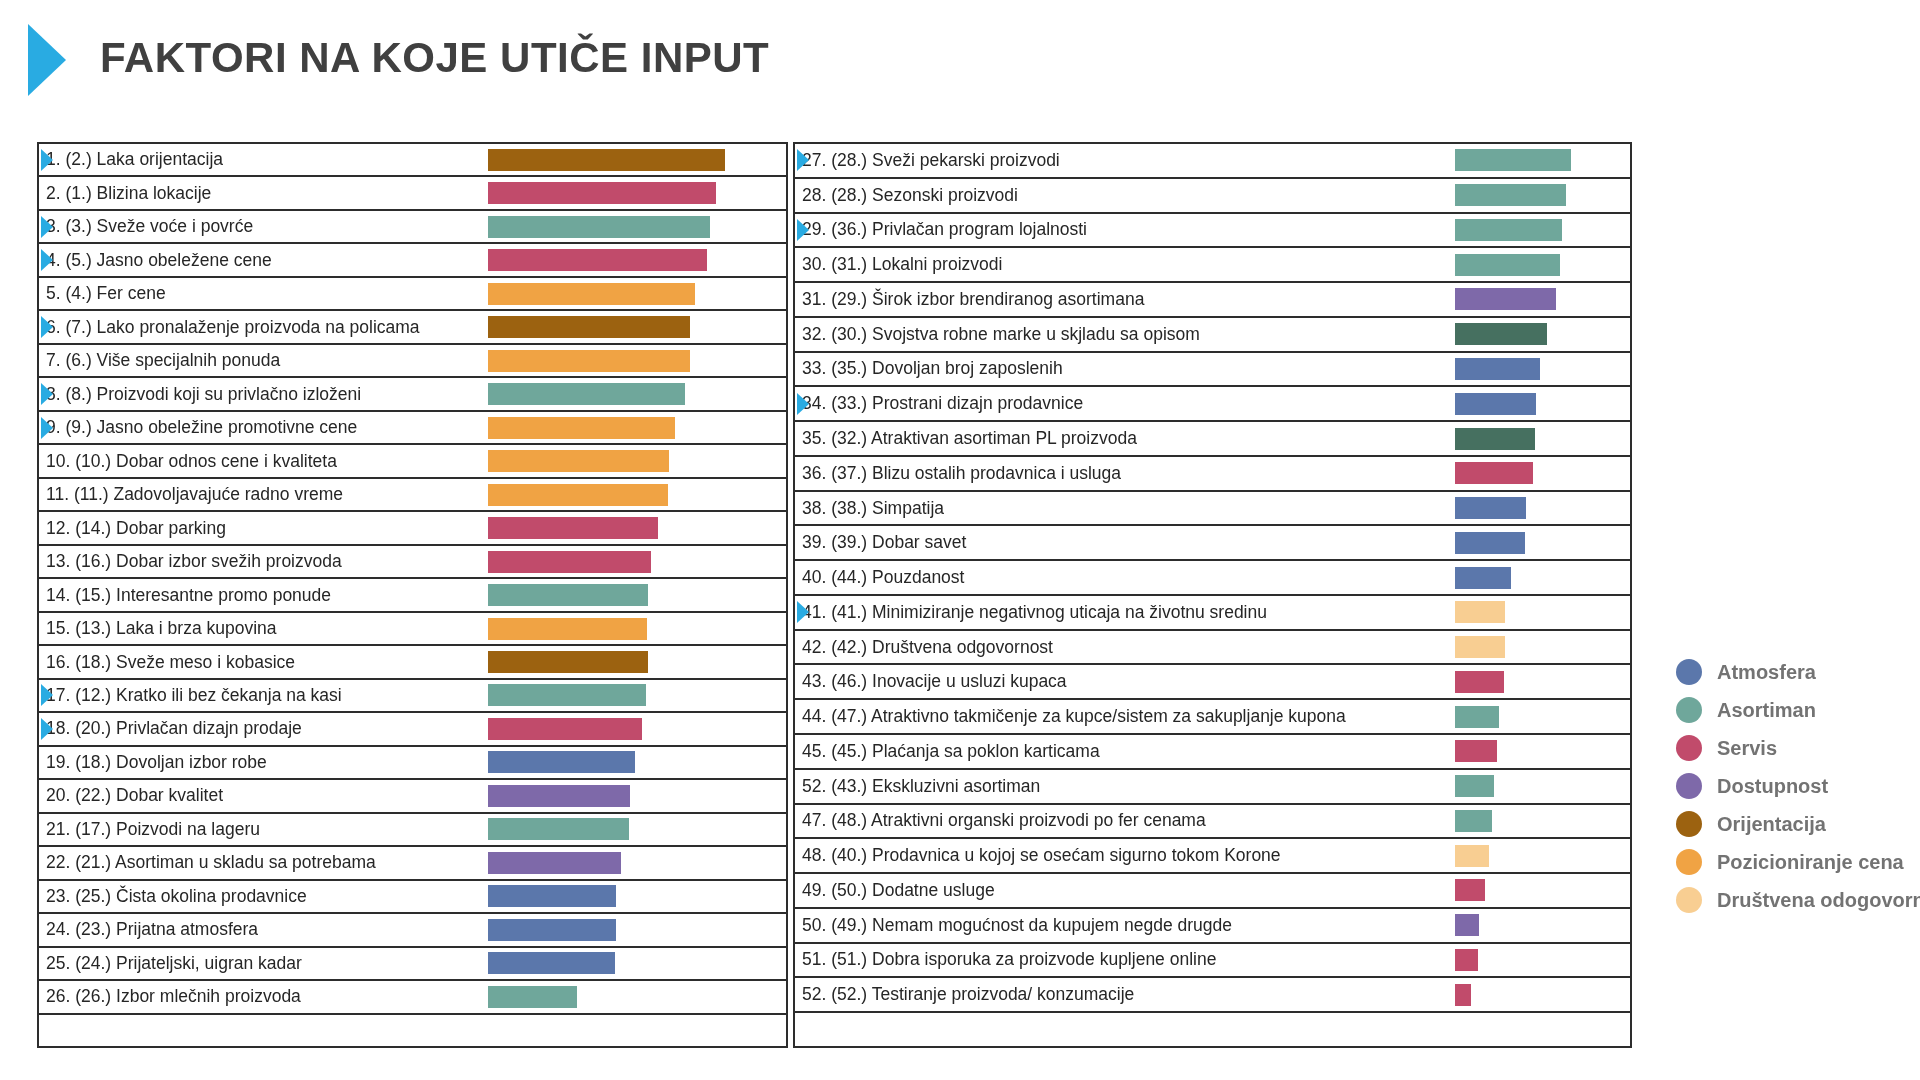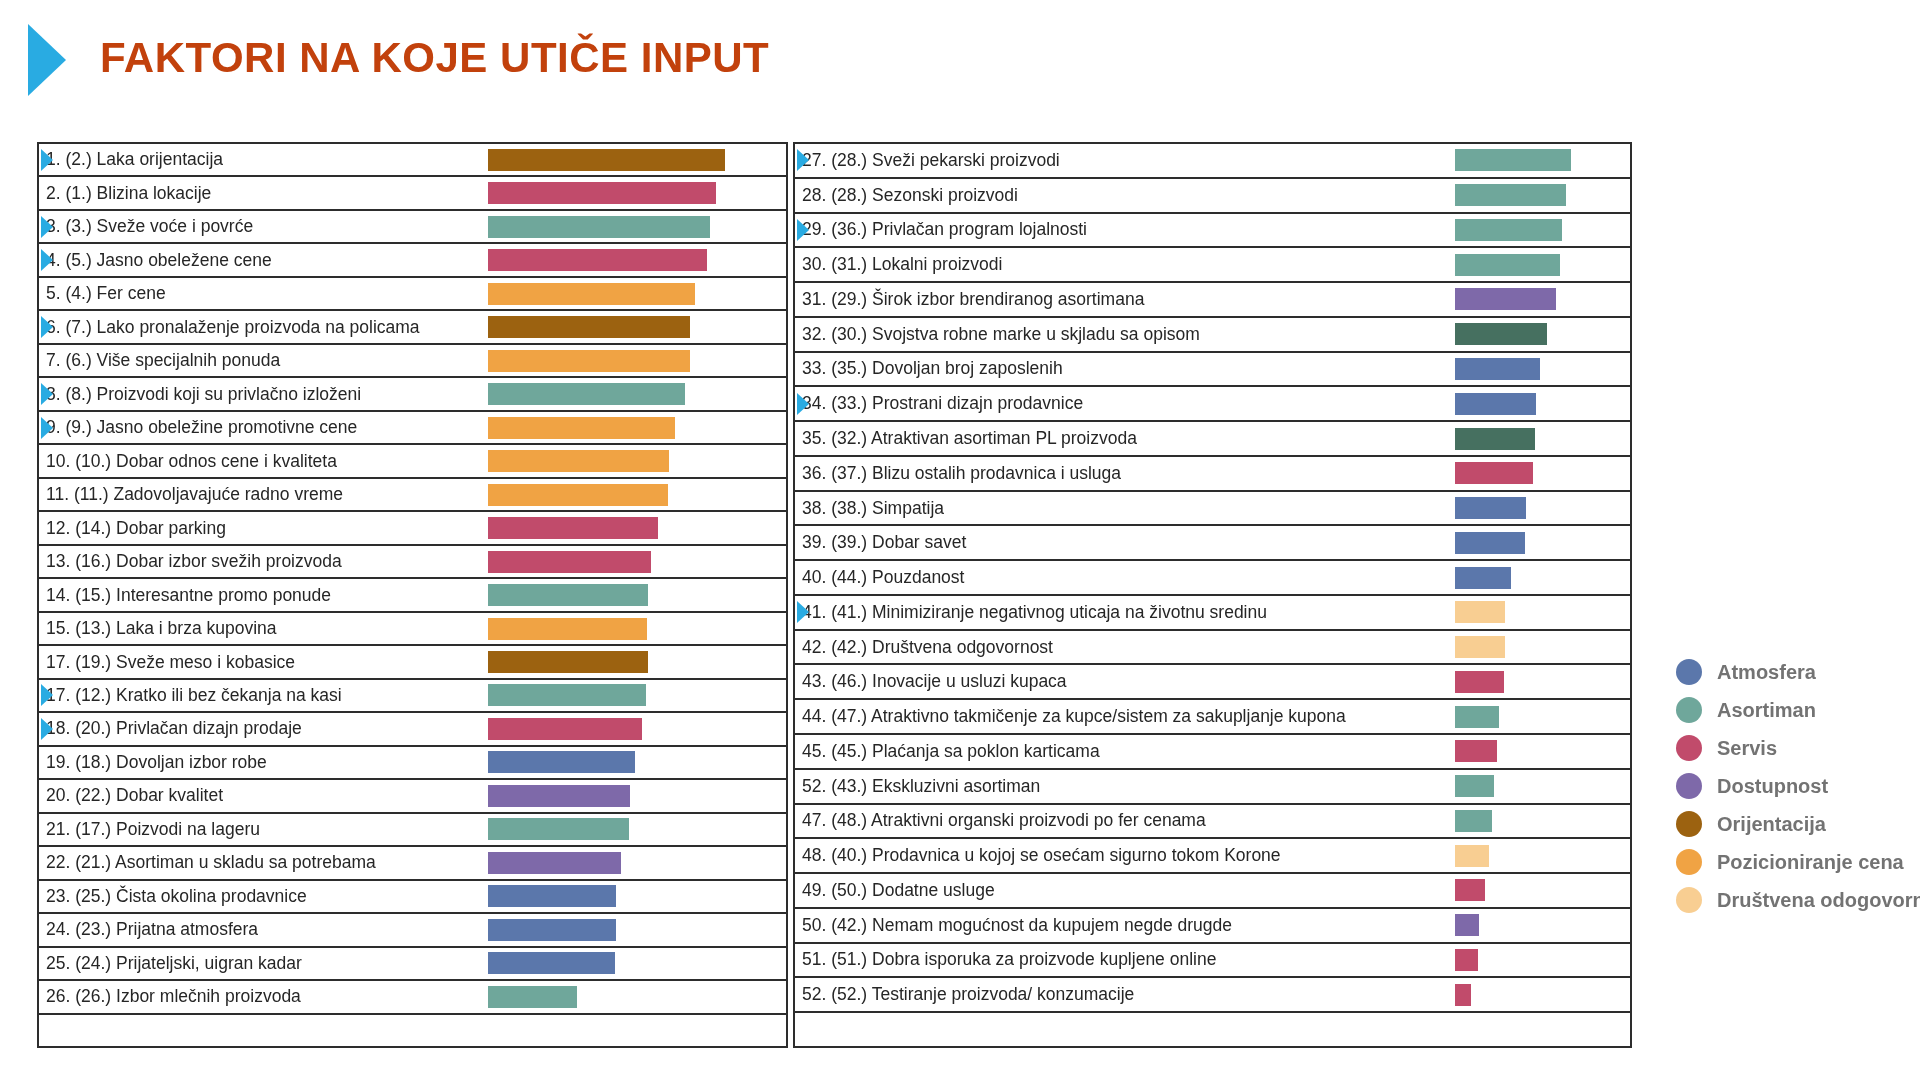--- a/index.html
+++ b/index.html
@@ -8,21 +8,21 @@
     font-family:"Liberation Sans",sans-serif;overflow:hidden;
   }
   
   .title-arrow{
     position:absolute;left:28px;top:24px;width:0;height:0;
     border-top:36px solid transparent;border-bottom:36px solid transparent;
     border-left:38px solid #29abe2;
   }
   .page-title{
     position:absolute;left:100px;top:34px;margin:0;
-    font-size:42px;font-weight:bold;color:#c2410c;letter-spacing:0.5px;
+    font-size:42px;font-weight:bold;color:#404040;letter-spacing:0.5px;
   }
   
   .ftable{
     position:absolute;top:142px;height:906px;
     border:2px solid #2d2d2d;box-sizing:border-box;
     display:flex;flex-direction:column;background:#ffffff;
   }
   .table-left{left:37px;width:751px;}
   .table-right{left:793px;width:839px;}
   .frow{
@@ -128,21 +128,21 @@
     <span class="row-label">14. (15.) Interesantne promo ponude</span>
     <span class="row-bar" style="width: 160px; background: rgb(111, 167, 155);"></span>
   </div>
       <div class="frow">
 
     <span class="row-label">15. (13.) Laka i brza kupovina</span>
     <span class="row-bar" style="width: 159px; background: rgb(240, 163, 68);"></span>
   </div>
       <div class="frow">
 
-    <span class="row-label">17. (19.) Sveže meso i kobasice</span>
+    <span class="row-label">16. (18.) Sveže meso i kobasice</span>
     <span class="row-bar" style="width: 160px; background: rgb(156, 98, 16);"></span>
   </div>
       <div class="frow">
     <span class="row-arrow" style="visibility: visible;"></span>
     <span class="row-label">17. (12.) Kratko ili bez čekanja na kasi</span>
     <span class="row-bar" style="width: 158px; background: rgb(111, 167, 155);"></span>
   </div>
       <div class="frow">
     <span class="row-arrow" style="visibility: visible;"></span>
     <span class="row-label">18. (20.) Privlačan dizajn prodaje</span>
@@ -300,21 +300,21 @@
     <span class="row-label">48. (40.) Prodavnica u kojoj se osećam sigurno tokom Korone</span>
     <span class="row-bar" style="width: 34px; background: rgb(248, 206, 146);"></span>
   </div>
       <div class="frow">
 
     <span class="row-label">49. (50.) Dodatne usluge</span>
     <span class="row-bar" style="width: 30px; background: rgb(193, 75, 107);"></span>
   </div>
       <div class="frow">
 
-    <span class="row-label">50. (42.) Nemam mogućnost da kupujem negde drugde</span>
+    <span class="row-label">50. (49.) Nemam mogućnost da kupujem negde drugde</span>
     <span class="row-bar" style="width: 24px; background: rgb(126, 105, 169);"></span>
   </div>
       <div class="frow">
 
     <span class="row-label">51. (51.) Dobra isporuka za proizvode kupljene online</span>
     <span class="row-bar" style="width: 23px; background: rgb(193, 75, 107);"></span>
   </div>
       <div class="frow">
 
     <span class="row-label">52. (52.) Testiranje proizvoda/ konzumacije</span>

